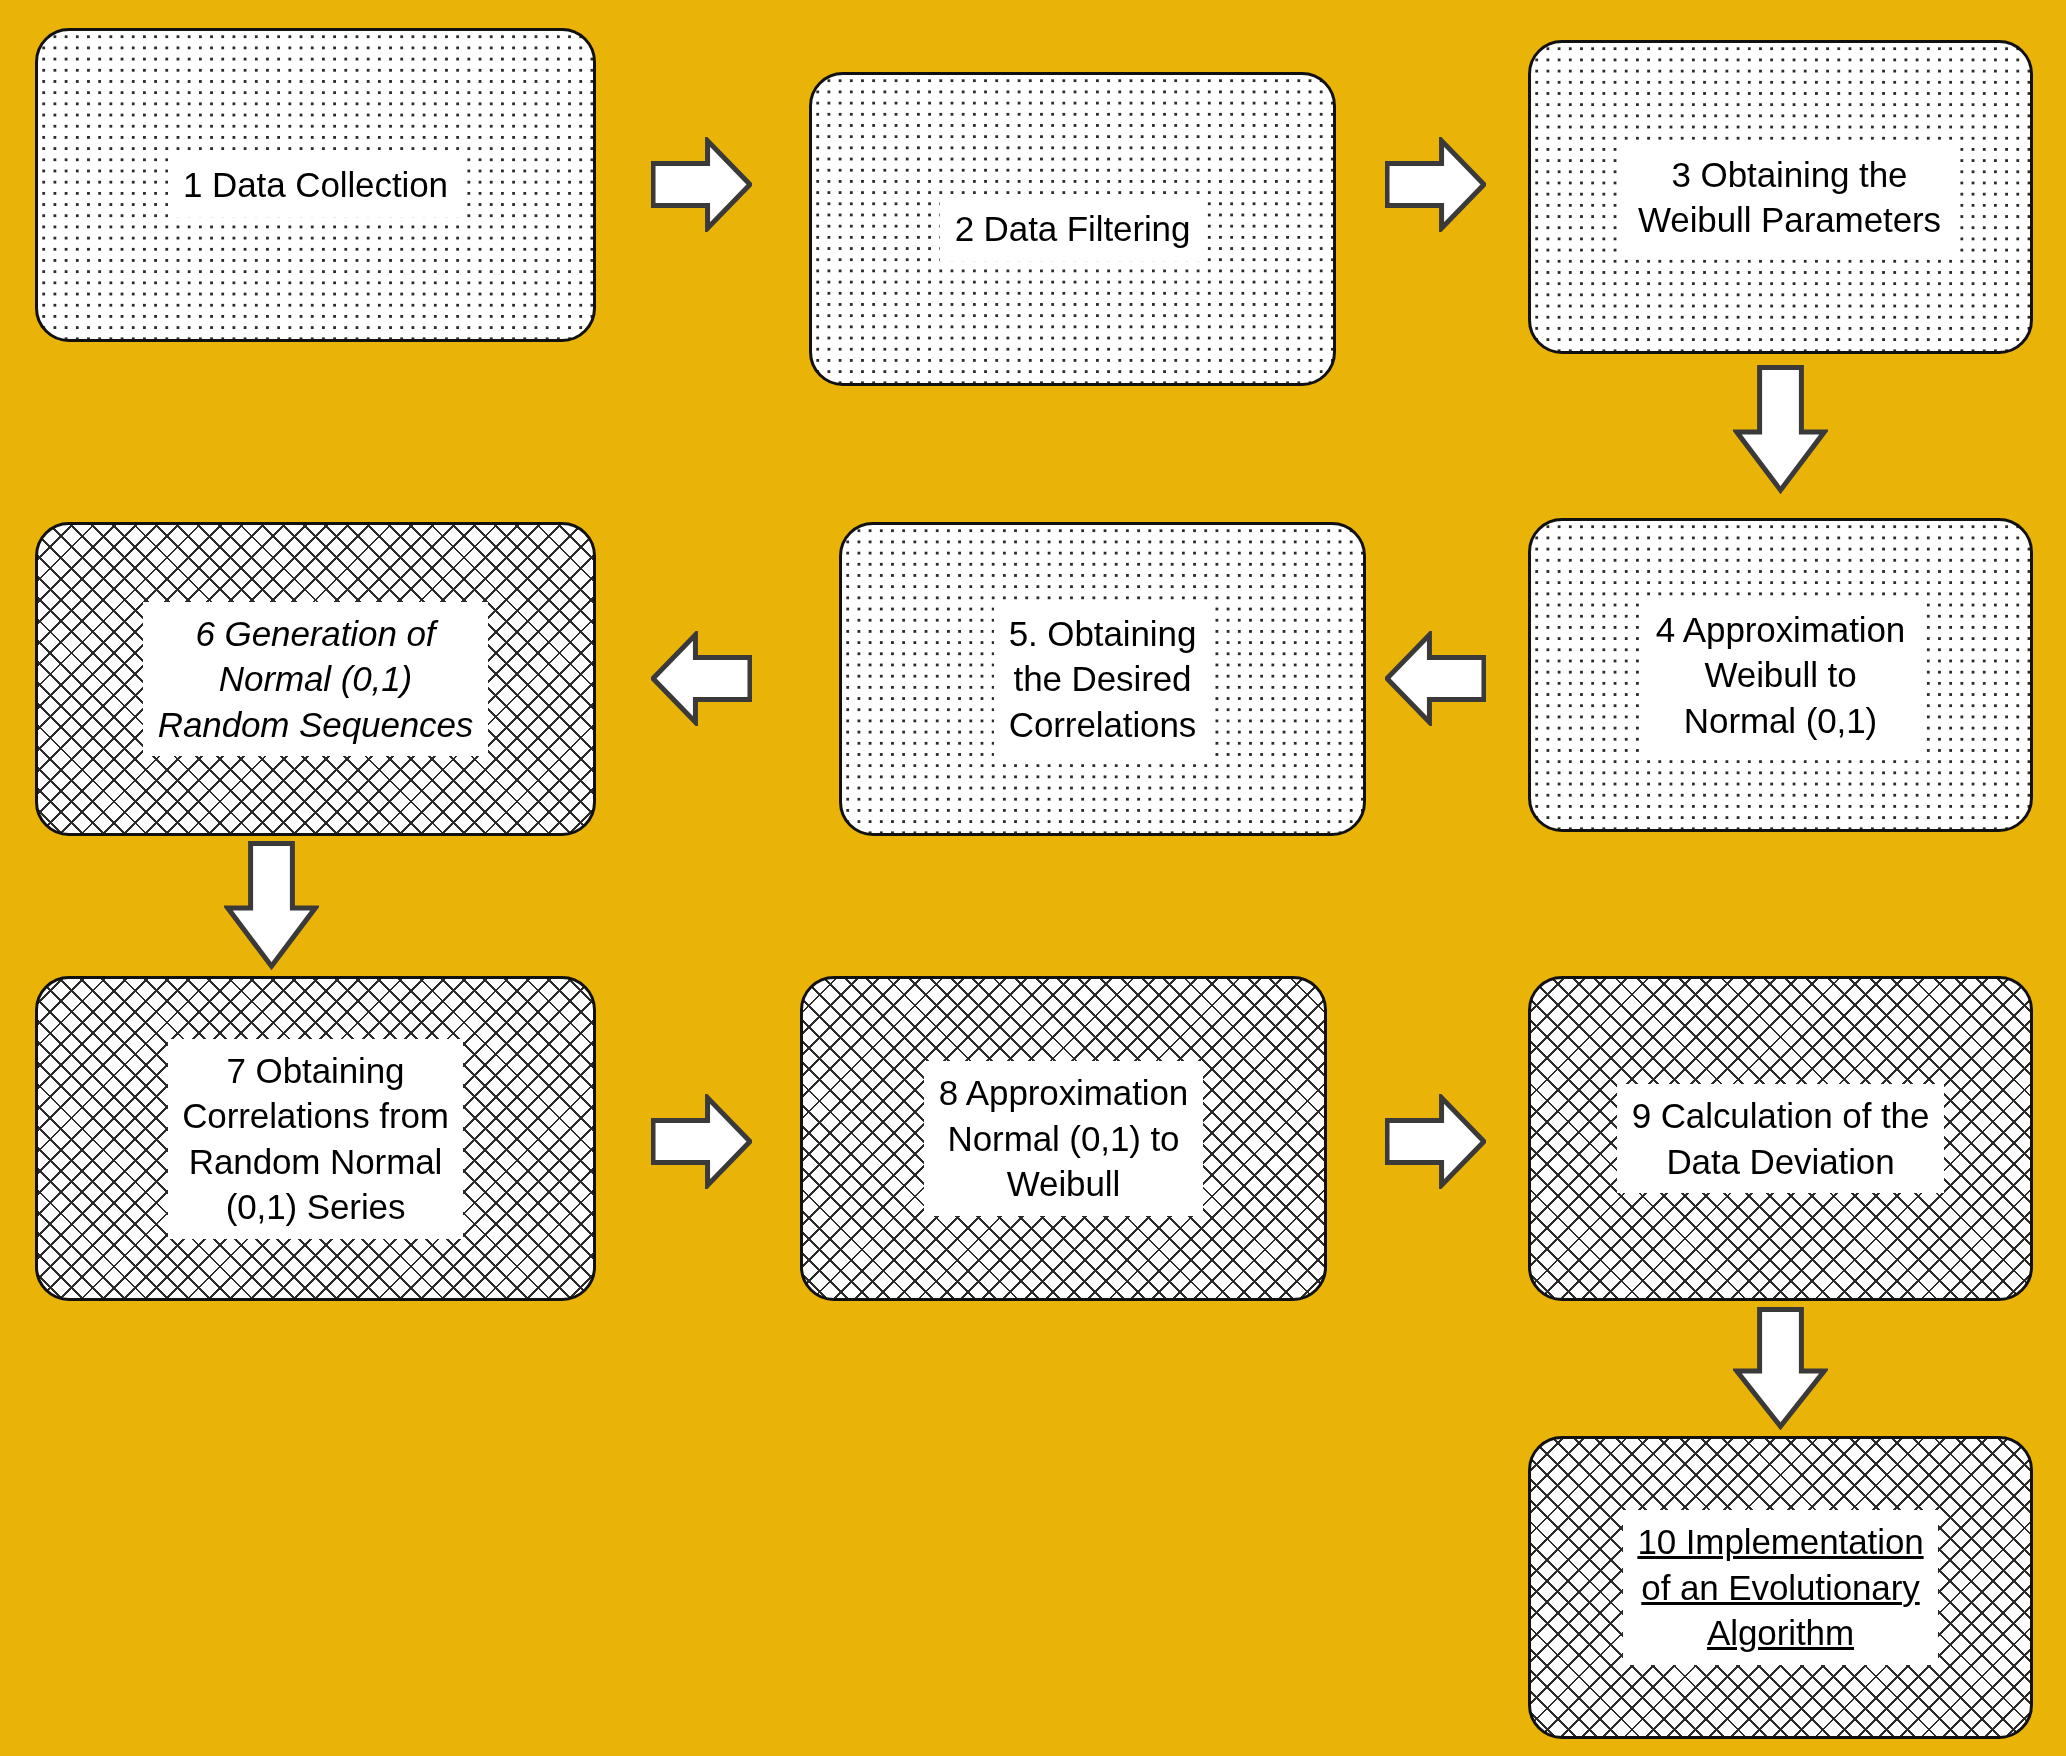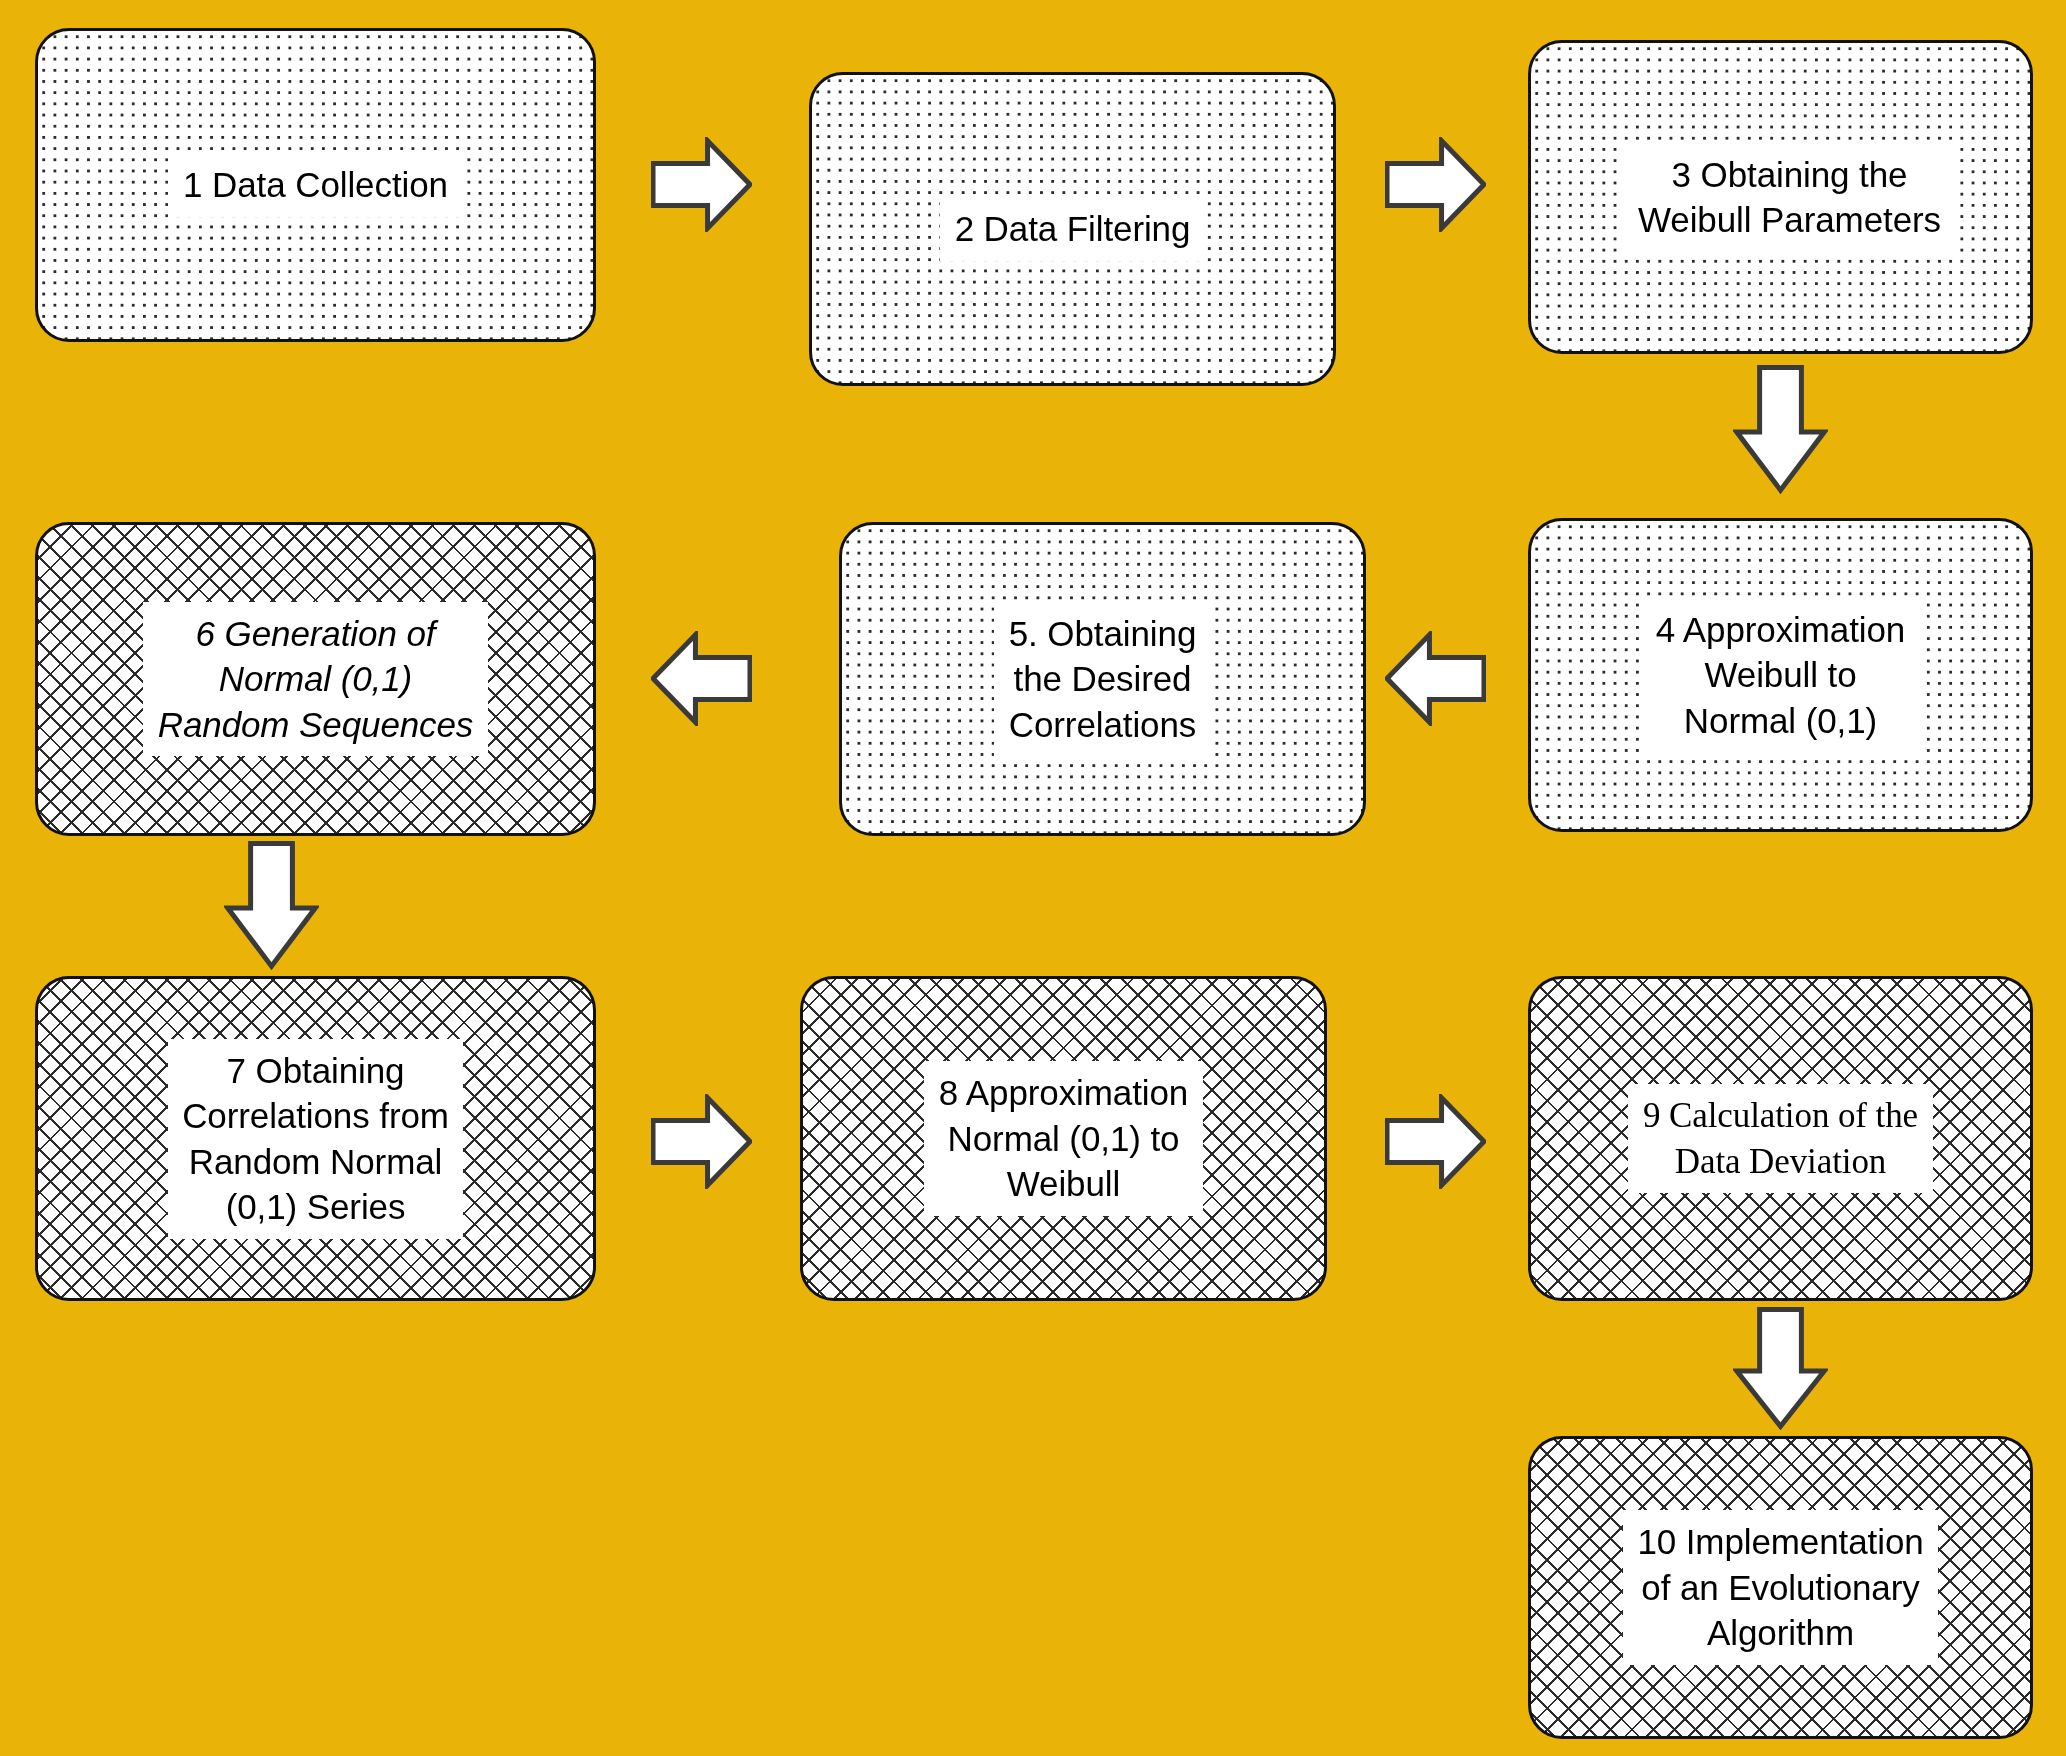--- a/index.html
+++ b/index.html
@@ -101,25 +101,25 @@
       <div class="label">7 Obtaining
 Correlations from
 Random Normal
 (0,1) Series</div>
     </div>
     <div class="node fill-cross" style="left: 800px; top: 976px; width: 527px; height: 325px;">
       <div class="label">8 Approximation
 Normal (0,1) to
 Weibull</div>
     </div>
-    <div class="node fill-cross" style="left: 1528px; top: 976px; width: 505px; height: 325px; font-family: Liberation Serif, serif;">
+    <div class="node fill-cross" style="left: 1528px; top: 976px; width: 505px; height: 325px;">
       <div class="label">9 Calculation of the
 Data Deviation</div>
     </div>
-    <div class="node fill-cross" style="left: 1528px; top: 1436px; width: 505px; height: 303px;">
+    <div class="node fill-cross" style="left: 1528px; top: 1436px; width: 505px; height: 303px; text-decoration: underline;">
       <div class="label">10 Implementation
 of an Evolutionary
 Algorithm</div>
     </div>
     <div class="arrow" style="left: 651px; top: 137px; width: 101px; height: 95px;">
       <svg viewBox="0 0 100 100" preserveAspectRatio="none">
         <polygon points="2,28 56,28 56,4 98,50 56,96 56,72 2,72" vector-effect="non-scaling-stroke"></polygon>
       </svg>
     </div>
     <div class="arrow" style="left: 1385px; top: 137px; width: 101px; height: 95px;">

